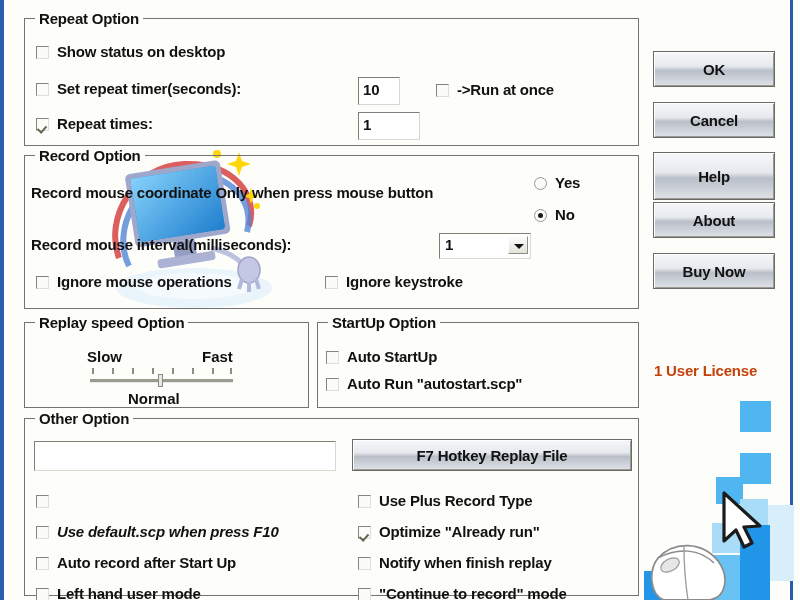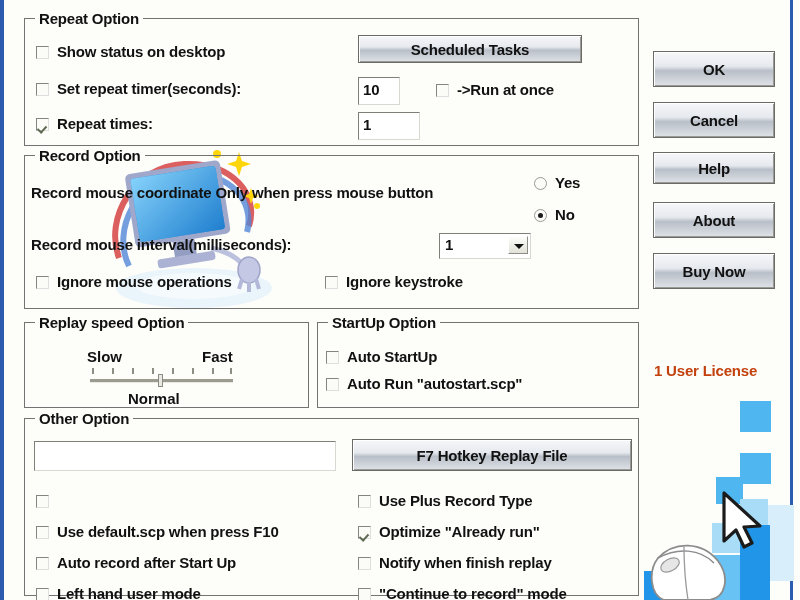--- a/index.html
+++ b/index.html
@@ -153,21 +153,20 @@
 
   <div class="chk" style="left:32px;top:46px;"></div>
   <span class="lbl" style="left:53px;top:43px;">Show status on desktop</span>
 
   <div class="chk" style="left:32px;top:83px;"></div>
   <span class="lbl" style="left:53px;top:80px;">Set repeat timer(seconds):</span>
 
   <div class="chk checked" style="left:32px;top:118px;"></div>
   <span class="lbl" style="left:53px;top:115px;">Repeat times:</span>
 
-  <div class="btn" style="left:354px;top:35px;width:224px;height:28px;">Scheduled Tasks</div>
 
   <div class="tinput" style="left:354px;top:77px;width:42px;height:28px;">10</div>
 
   <div class="chk" style="left:432px;top:84px;"></div>
   <span class="lbl" style="left:453px;top:81px;">-&gt;Run at once</span>
 
   <div class="tinput" style="left:354px;top:112px;width:62px;height:28px;">1</div>
 
   <div class="group" id="grp-record">
     <span class="legend">Record Option</span>
@@ -230,21 +229,21 @@
     <span class="legend">Other Option</span>
   </div>
 
   <div class="tinput" style="left:30px;top:441px;width:302px;height:30px;" placeholder=""></div>
 
   <div class="btn" style="left:348px;top:439px;width:280px;height:32px;">F7 Hotkey Replay File</div>
 
   <div class="chk" style="left:32px;top:495px;"></div>
 
   <div class="chk" style="left:32px;top:526px;"></div>
-  <span class="lbl" style="left:53px;top:523px;">Use default.scp when press F10</span>
+  <span class="lbl" style="left:53px;top:523px;font-style:italic;">Use default.scp when press F10</span>
 
   <div class="chk" style="left:32px;top:557px;"></div>
   <span class="lbl" style="left:53px;top:554px;">Auto record after Start Up</span>
 
   <div class="chk" style="left:32px;top:588px;"></div>
   <span class="lbl" style="left:53px;top:585px;">Left hand user mode</span>
 
   <div class="chk" style="left:354px;top:495px;"></div>
   <span class="lbl" style="left:375px;top:492px;">Use Plus Record Type</span>
 
@@ -252,21 +251,21 @@
   <span class="lbl" style="left:375px;top:523px;">Optimize "Already run"</span>
 
   <div class="chk" style="left:354px;top:557px;"></div>
   <span class="lbl" style="left:375px;top:554px;">Notify when finish replay</span>
 
   <div class="chk" style="left:354px;top:588px;"></div>
   <span class="lbl" style="left:375px;top:585px;">"Continue to record" mode</span>
 
   <div class="btn" style="left:649px;top:51px;width:122px;height:36px;">OK</div>
   <div class="btn" style="left:649px;top:102px;width:122px;height:36px;">Cancel</div>
-  <div class="btn" style="left:649px;top:152px;width:122px;height:32px;">Help</div>
+  <div class="btn" style="left:649px;top:152px;width:122px;height:48px;">Help</div>
   <div class="btn" style="left:649px;top:202px;width:122px;height:36px;">About</div>
   <div class="btn" style="left:649px;top:253px;width:122px;height:36px;">Buy Now</div>
 
   <span id="license-text">1 User License</span>
 
   <svg class="art" id="corner-art" viewBox="0 0 150 205">
     <rect x="96" y="6" width="31" height="31" fill="#4fb6f0"></rect>
     <rect x="96" y="58" width="31" height="31" fill="#4fb6f0"></rect>
     <rect x="72" y="82" width="27" height="27" fill="#4fb6f0"></rect>
     <rect x="122" y="110" width="28" height="42" fill="#d8eefb"></rect>

